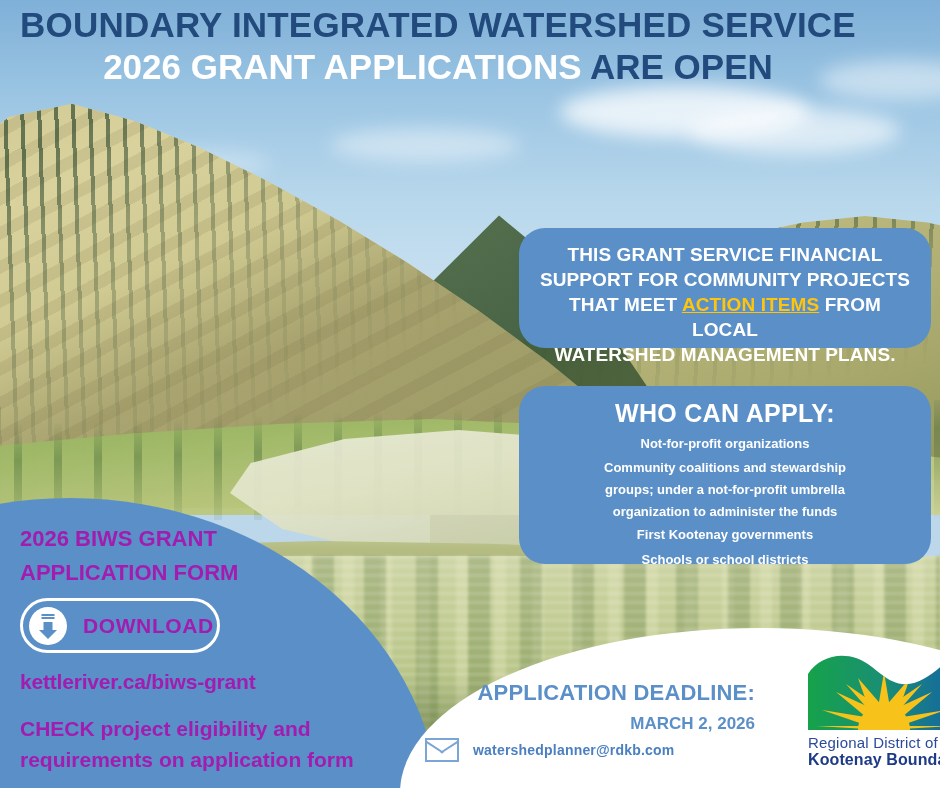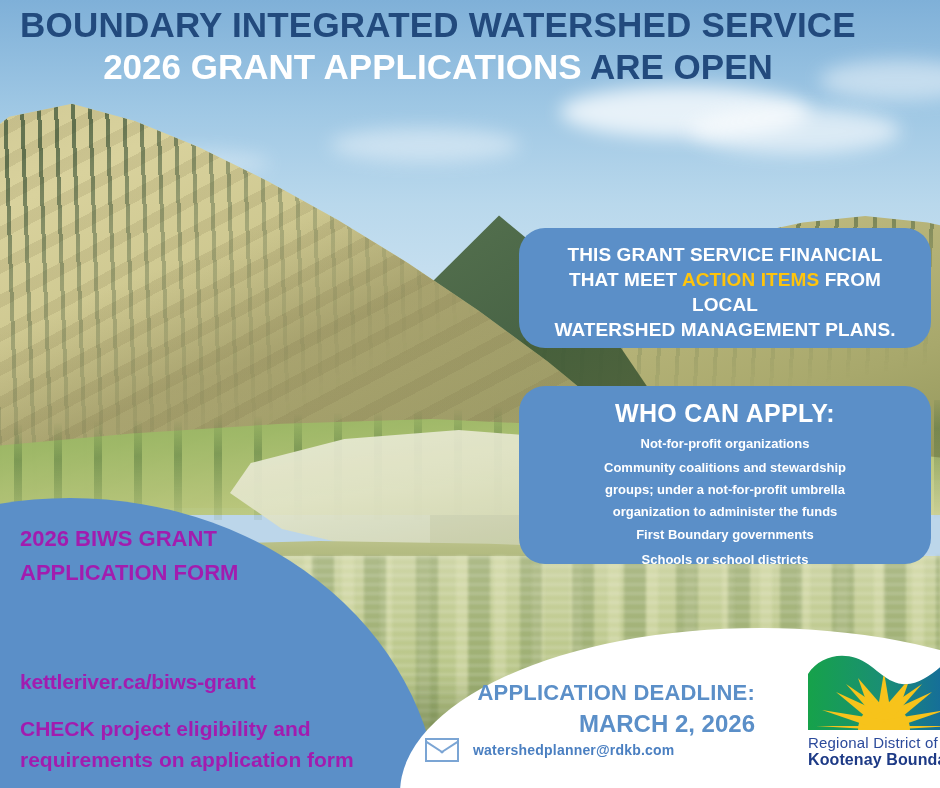--- a/index.html
+++ b/index.html
@@ -137,21 +137,21 @@
   .hdr .l2 .w{color:#ffffff;}
   .hdr .l2 .b{color:#224a7d;}
 
   
   .card{
     position:absolute;background:#5b8fc8;border-radius:26px;
     color:#fff;text-align:center;z-index:6;
   }
   #card-grant{left:519px;top:228px;width:412px;height:120px;padding:14px 16px 0;box-sizing:border-box;}
   #card-grant .line{font-size:19px;font-weight:bold;line-height:25px;letter-spacing:.1px;}
-  #card-grant .hl{color:#ffc40c;}
+  #card-grant .hl{color:#ffc40c;text-decoration:underline;}
 
   #card-apply{left:519px;top:386px;width:412px;height:178px;padding:10px 14px 0;box-sizing:border-box;}
   #card-apply .h{font-size:25px;font-weight:bold;line-height:34px;letter-spacing:.3px;}
   #card-apply .e{font-size:13px;font-weight:bold;line-height:22px;margin-top:3px;}
   #card-apply .e.tight{line-height:19px;}
 
   
   #blob{
     position:absolute;left:-300px;top:498px;width:740px;height:640px;
     background:#5b8fc8;border-radius:50%;z-index:5;
@@ -186,21 +186,21 @@
   #leftpanel .chk{position:absolute;left:20px;top:215px;font-size:21px;font-weight:bold;line-height:31px;}
 
   
   #white-oval{
     position:absolute;left:400px;top:628px;width:720px;height:330px;
     background:#ffffff;border-radius:50%;z-index:6;
   }
 
   #deadline{position:absolute;left:455px;top:668px;width:300px;text-align:right;z-index:8;}
   #deadline .d1{font-size:22px;font-weight:bold;color:#5b8fc8;line-height:31px;letter-spacing:.2px;margin-top:9px;}
-  #deadline .d2{font-size:24px;font-weight:bold;color:#5b8fc8;line-height:31px;}
+  #deadline .d2{font-size:17px;font-weight:bold;color:#5b8fc8;line-height:31px;}
 
   #email-row{position:absolute;left:425px;top:738px;z-index:8;display:flex;align-items:center;}
   #env{width:34px;height:24px;border:2px solid #7ba5d4;box-sizing:border-box;position:relative;flex:0 0 auto;}
   #env:before,#env:after{content:"";position:absolute;top:1px;width:20px;height:2px;background:#7ba5d4;}
   #env:before{left:0;transform:rotate(33deg);transform-origin:left top;}
   #env:after{right:0;transform:rotate(-33deg);transform-origin:right top;}
   #email-txt{font-size:14px;font-weight:bold;color:#4a7fc1;margin-left:14px;letter-spacing:.2px;}
 
   
   #logo{position:absolute;left:808px;top:652px;width:160px;height:128px;z-index:8;}
@@ -242,42 +242,51 @@
     </div>
   </div>
 
   <div class="hdr">
     <div class="l1">BOUNDARY INTEGRATED WATERSHED SERVICE</div>
     <div class="l2"><span class="w">2026 GRANT APPLICATIONS</span><span class="b"> ARE OPEN</span></div>
   </div>
 
   <div class="card" id="card-grant">
     <div class="line">THIS GRANT SERVICE FINANCIAL</div>
+    <div class="line">SUPPORT FOR COMMUNITY PROJECTS</div>
     <div class="line"><span>THAT MEET </span><span class="hl">ACTION ITEMS</span><span> FROM LOCAL</span></div>
     <div class="line">WATERSHED MANAGEMENT PLANS.</div>
   </div>
 
   <div class="card" id="card-apply">
     <div class="h">WHO CAN APPLY:</div>
     <div class="e">Not-for-profit organizations</div>
     <div class="e tight">Community coalitions and stewardship</div>
     <div class="e tight">groups; under a not-for-profit umbrella</div>
     <div class="e tight">organization to administer the funds</div>
-    <div class="e">First Boundary governments</div>
+    <div class="e">First Kootenay governments</div>
     <div class="e">Schools or school districts</div>
   </div>
 
   <div id="blob"></div>
 
   <div id="leftpanel">
     <div class="t1">
       <div>2026 BIWS GRANT</div>
       <div>APPLICATION FORM</div>
     </div>
 
+    <div id="dl-btn">
+      <div id="dl-circle">
+        <div class="bars"></div>
+        <div class="stem"></div>
+        <div class="head"></div>
+      </div>
+      <div id="dl-label">DOWNLOAD</div>
+    </div>
 
     <div class="url">kettleriver.ca/biws-grant</div>
 
     <div class="chk">
       <div>CHECK project eligibility and</div>
       <div>requirements on application form</div>
     </div>
   </div>
 
   <div id="white-oval"></div>

